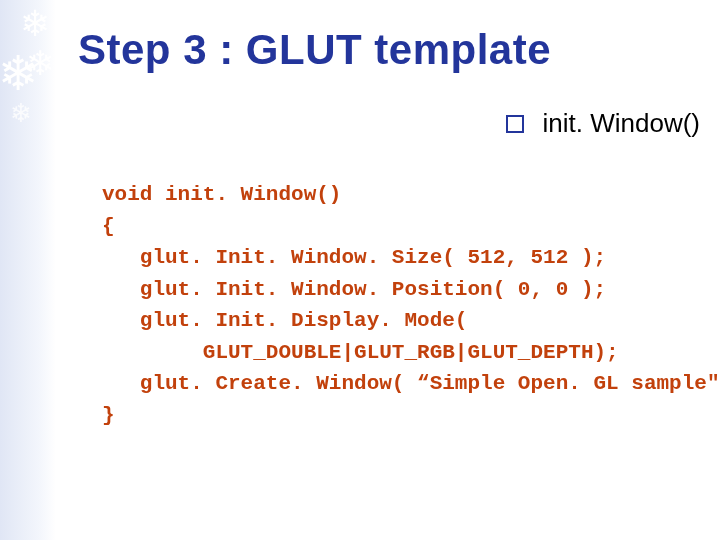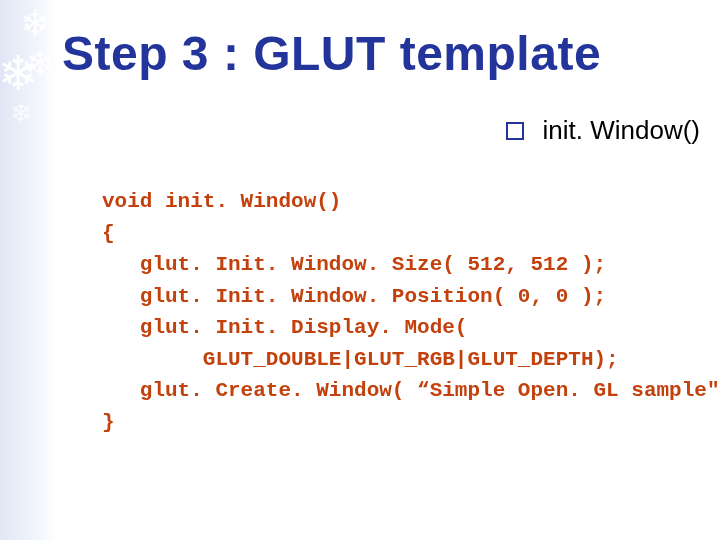--- a/index.html
+++ b/index.html
@@ -33,23 +33,23 @@
 
   .content {
     position: absolute;
     left: 62px;
     right: 20px;
     top: 20px;
   }
   .title {
     color: #23359b;
     font-weight: 900;
-    font-size: 48px;
+    font-size: 42px;
     letter-spacing: 0.5px;
-    margin: 6px 0 34px 0;
+    margin: 6px 0 34px 16px;
     font-family: Arial, Helvetica, sans-serif;
   }
   .subline {
     margin: 0 0 40px 8px;
     text-align: right;
   }
   .bullet-box {
     display: inline-block;
     width: 14px;
     height: 14px;

